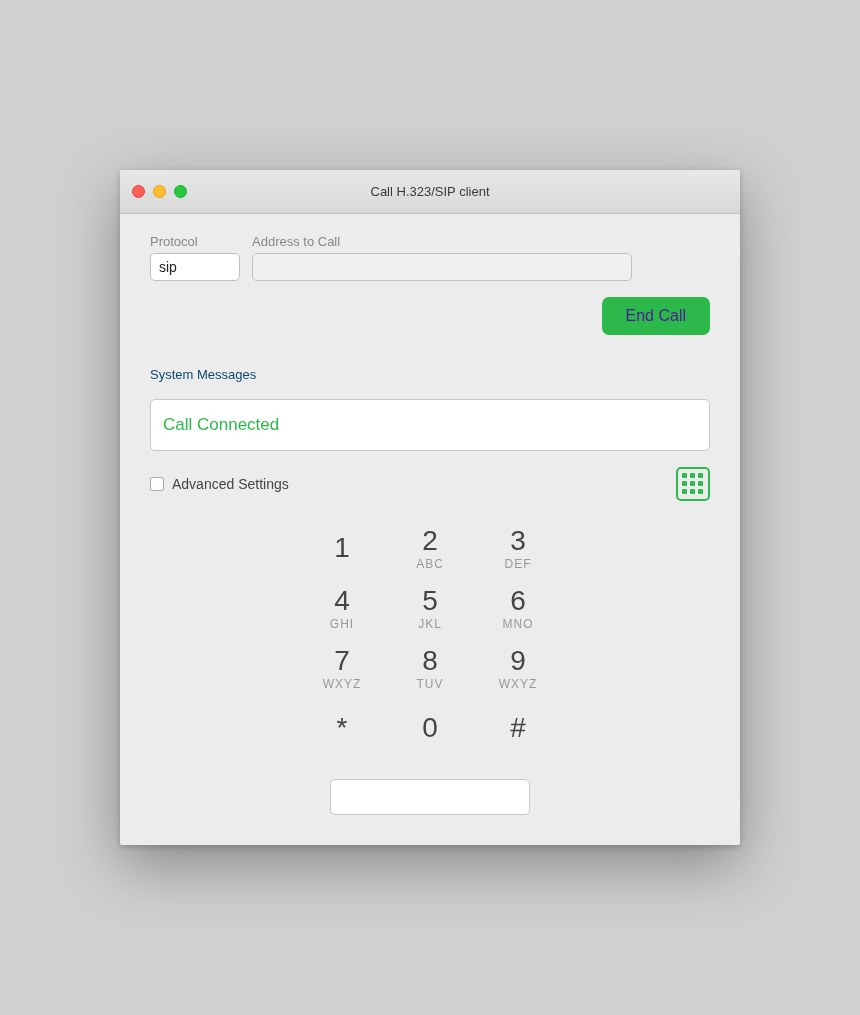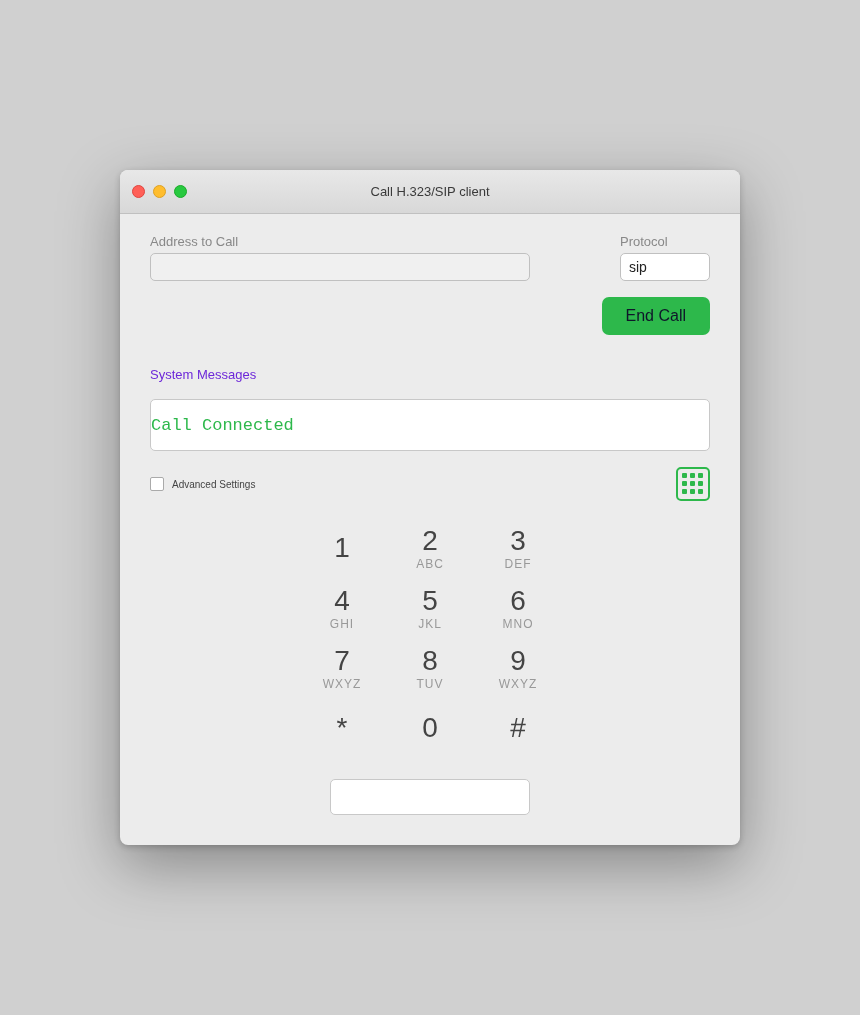--- a/index.html
+++ b/index.html
@@ -10,21 +10,21 @@
       justify-content: center;
       align-items: center;
       width: 860px;
       height: 1015px;
       font-family: -apple-system, BlinkMacSystemFont, "Helvetica Neue", sans-serif;
     }
 
     .window {
       width: 620px;
       background: #ececec;
-      border-radius: 8px;
+      border-radius: 2px;
       box-shadow: 0 20px 60px rgba(0,0,0,0.35), 0 2px 6px rgba(0,0,0,0.2);
       overflow: hidden;
     }
 
     .titlebar {
       background: linear-gradient(to bottom, #e8e8e8, #d8d8d8);
       height: 44px;
       display: flex;
       align-items: center;
       padding: 0 12px;
@@ -101,50 +101,49 @@
       background: #f0f0f0;
       color: #888;
     }
 
     .address-group {
       flex: 1;
     }
 
     .end-call-btn {
       background: #2db84b;
-      color: #0f172a;
+      color: #4c1d95;
       border: none;
       border-radius: 7px;
       padding: 10px 24px;
       font-size: 16px;
       font-weight: 500;
       cursor: pointer;
       align-self: flex-end;
       margin-left: auto;
       display: block;
       margin-bottom: 16px;
     }
 
     .section-label {
       font-size: 13px;
-      color: #6d28d9;
+      color: #0c4a6e;
       margin-bottom: 17px;
     }
 
     .messages-box {
       width: 100%;
       height: 52px;
       border: 1px solid #c8c8c8;
       border-radius: 5px;
       background: #fff;
-      padding: 8px 0;
+      padding: 8px 12px;
       display: flex;
       align-items: center;
       margin-bottom: 16px;
-      font-family: Liberation Mono, monospace;
     }
 
     .messages-text {
       font-size: 17px;
       font-weight: 500;
       color: #2db84b;
     }
 
     .advanced-row {
       display: flex;
@@ -161,21 +160,21 @@
 
     .adv-checkbox {
       width: 14px;
       height: 14px;
       border: 1px solid #aaa;
       background: #fff;
       border-radius: 2px;
     }
 
     .adv-label {
-      font-size: 10px;
+      font-size: 14px;
       color: #444;
     }
 
     .grid-icon {
       width: 34px;
       height: 34px;
       border: 2px solid #2db84b;
       border-radius: 5px;
       display: flex;
       align-items: center;
@@ -255,27 +254,27 @@
       <div class="traffic-light close"></div>
       <div class="traffic-light minimize"></div>
       <div class="traffic-light maximize"></div>
     </div>
     <span class="titlebar-title">Call H.323/SIP client</span>
   </div>
 
   <div class="content">
 
     <div class="form-row">
+      <div class="field-group">
+        <span class="field-label">Protocol</span>
+        <input class="protocol-input" type="text" value="sip" style="">
+      </div>
       <div class="field-group address-group">
         <span class="field-label">Address to Call</span>
         <input class="address-input" type="text" style="">
-      </div>
-      <div class="field-group">
-        <span class="field-label">Protocol</span>
-        <input class="protocol-input" type="text" value="sip" style="">
       </div>
     </div>
 
     <div style="display:flex; justify-content:flex-end; margin-bottom:16px;">
       <button class="end-call-btn">End Call</button>
     </div>
 
     <div class="section-label">System Messages</div>
     <div class="messages-box">
       <span class="messages-text">Call Connected</span>

